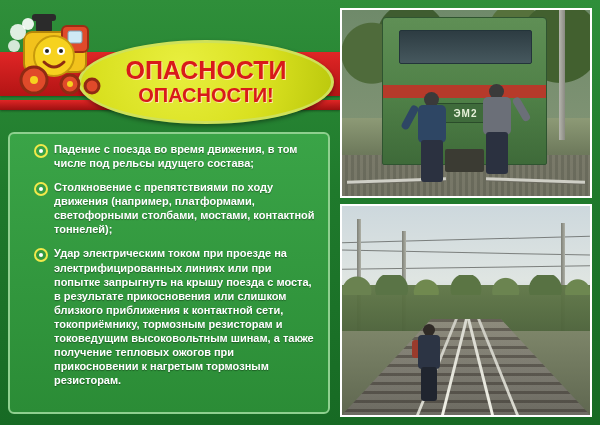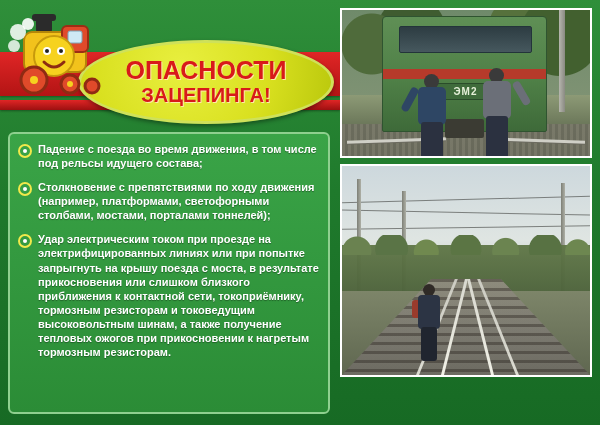--- a/index.html
+++ b/index.html
@@ -81,21 +81,21 @@
   
   .content {
     position: absolute;
     left: 8px;
     top: 132px;
     width: 322px;
     height: 282px;
     background: linear-gradient(180deg, #3aa447 0%, #2b8c36 100%);
     border: 2px solid #8fd08f;
     border-radius: 6px;
-    padding: 8px 8px 6px 8px;
+    padding: 8px 8px 6px 24px;
     box-sizing: border-box;
     z-index: 3;
   }
   .bullet-row {
     display: flex;
     align-items: flex-start;
     margin-bottom: 10px;
   }
   .bullet-mark {
     flex: 0 0 auto;
@@ -137,21 +137,21 @@
     gap: 6px;
     z-index: 3;
   }
   .photo {
     position: relative;
     width: 100%;
     border: 2px solid #ffffff;
     box-sizing: border-box;
     overflow: hidden;
   }
-  .photo-top { height: 150px; }
+  .photo-top { height: 190px; }
   .photo-bottom { height: 213px; }
 
   
   .ph1-sky {
     position: absolute; inset: 0;
     background: linear-gradient(180deg, #9fb8c9 0%, #b9c9cf 40%, #93a88f 100%);
   }
   .ph1-trees {
     position: absolute; left: 0; top: 0; width: 100%; height: 58%;
     background:
@@ -348,33 +348,33 @@
     <circle cx="62" cy="72" r="3" fill="#f6d21f"></circle>
     <circle cx="84" cy="74" r="7" fill="#e04a2a" stroke="#8f2a13" stroke-width="3"></circle>
 
     <circle cx="20" cy="12" r="6" fill="#ffffff" opacity="0.9"></circle>
     <circle cx="10" cy="20" r="8" fill="#ffffff" opacity="0.85"></circle>
     <circle cx="6" cy="34" r="6" fill="#ffffff" opacity="0.8"></circle>
   </svg>
 
   <div class="title-oval">
     <div class="title-line1">ОПАСНОСТИ</div>
-    <div class="title-line2">ЗАЦЕПИНГА!</div>
+    <div class="title-line2">ОПАСНОСТИ!</div>
   </div>
 
   <div class="content">
 
     <div class="bullet-row">
       <div class="bullet-mark"></div>
       <div class="bullet-text">Падение с поезда во время движения, в том числе под рельсы идущего состава;</div>
     </div>
 
     <div class="bullet-row">
       <div class="bullet-mark"></div>
-      <div class="bullet-text">Столкновение с препятствиями по ходу движения (например, платформами, светофорными столбами, мостами, порталами тоннелей);</div>
+      <div class="bullet-text">Столкновение с препятствиями по ходу движения (например, платформами, светофорными столбами, мостами, контактной тоннелей);</div>
     </div>
 
     <div class="bullet-row">
       <div class="bullet-mark"></div>
       <div class="bullet-text">Удар электрическим током при проезде на электрифицированных линиях или при попытке запрыгнуть на крышу поезда с моста, в результате прикосновения или слишком близкого приближения к контактной сети, токоприёмнику, тормозным резисторам и токоведущим высоковольтным шинам, а также получение тепловых ожогов при прикосновении к нагретым тормозным резисторам.</div>
     </div>
 
   </div>
 
   <div class="photo-col">

